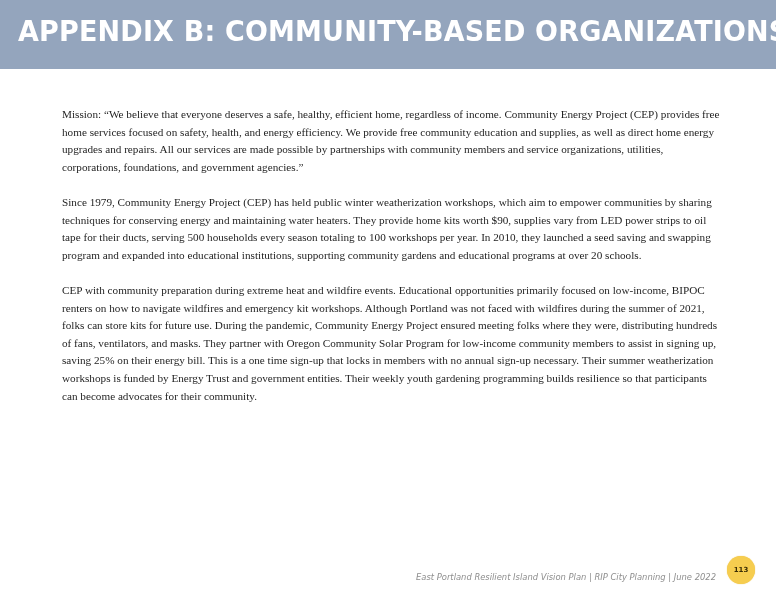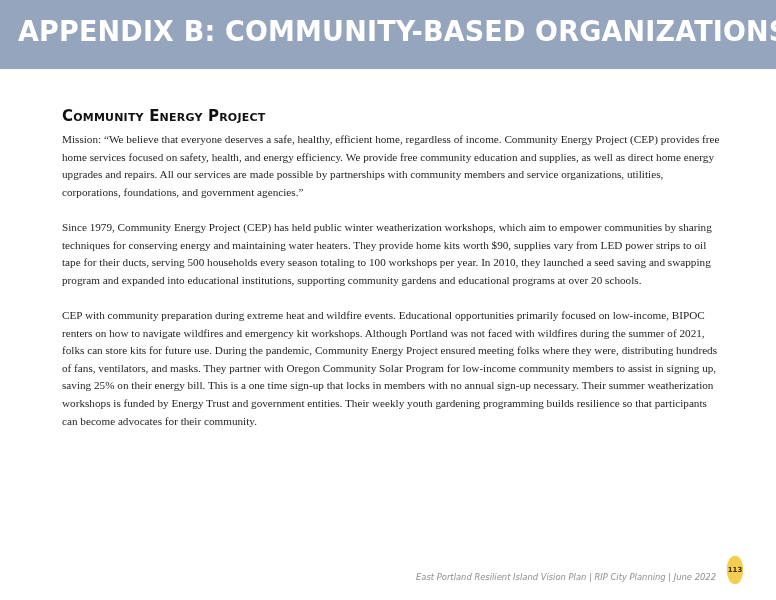--- a/index.html
+++ b/index.html
@@ -68,21 +68,21 @@
       font-family: "DejaVu Sans", sans-serif;
       font-style: italic;
       font-size: 8.4px;
       color: #8e8e8e;
       white-space: nowrap;
     }
     .page-badge {
       position: absolute;
       left: 727px;
       top: 556px;
-      width: 16px;
+      width: 28px;
       height: 28px;
       border-radius: 50%;
       background: #f6cd4f;
       box-shadow: 0 0 1px #e8b93a;
       display: flex;
       align-items: center;
       justify-content: center;
     }
     .page-number {
       font-family: "DejaVu Sans", sans-serif;
@@ -92,21 +92,20 @@
     }
   </style>
 </head>
 <body>
 
 <div class="header-band">
   <h1 class="header-title">Appendix B: Community-Based Organizations</h1>
 </div>
 
 <div class="content">
-  <h2 class="section-heading">Community Energy Project</h2>
   <p class="paragraph">Mission: “We believe that everyone deserves a safe, healthy, efficient home, regardless of income. Community Energy Project (CEP) provides free home services focused on safety, health, and energy efficiency. We provide free community education and supplies, as well as direct home energy upgrades and repairs. All our services are made possible by partnerships with community members and service organizations, utilities, corporations, foundations, and government agencies.”</p>
   <p class="paragraph">Since 1979, Community Energy Project (CEP) has held public winter weatherization workshops, which aim to empower communities by sharing techniques for conserving energy and maintaining water heaters. They provide home kits worth $90, supplies vary from LED power strips to oil tape for their ducts, serving 500 households every season totaling to 100 workshops per year. In 2010, they launched a seed saving and swapping program and expanded into educational institutions, supporting community gardens and educational programs at over 20 schools.</p>
   <p class="paragraph">CEP with community preparation during extreme heat and wildfire events. Educational opportunities primarily focused on low-income, BIPOC renters on how to navigate wildfires and emergency kit workshops. Although Portland was not faced with wildfires during the summer of 2021, folks can store kits for future use. During the pandemic, Community Energy Project ensured meeting folks where they were, distributing hundreds of fans, ventilators, and masks. They partner with Oregon Community Solar Program for low-income community members to assist in signing up, saving 25% on their energy bill. This is a one time sign-up that locks in members with no annual sign-up necessary. Their summer weatherization workshops is funded by Energy Trust and government entities. Their weekly youth gardening programming builds resilience so that participants can become advocates for their community.</p>
 </div>
 
 <div class="footer-text">East Portland Resilient Island Vision Plan  | RIP City Planning  |  June 2022</div>
 
 <div class="page-badge">
   <span class="page-number">113</span>
 </div>

